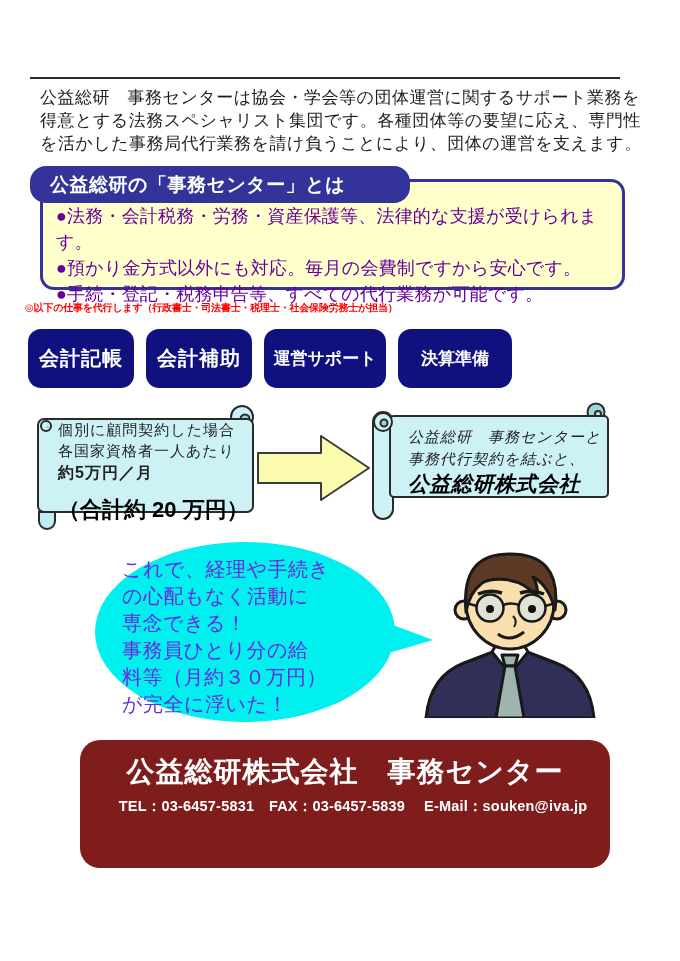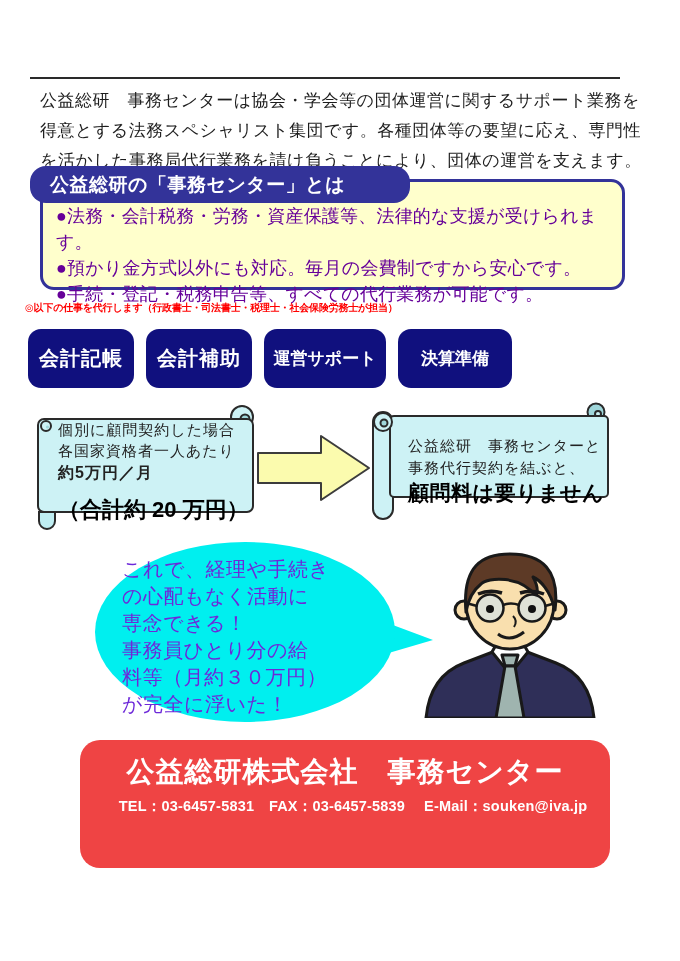--- a/index.html
+++ b/index.html
@@ -3,21 +3,21 @@
 <meta charset="utf-8">
 <style>
   html,body{margin:0;padding:0;background:#ffffff;}
   .page{
     position:relative;width:680px;height:961px;background:#ffffff;overflow:hidden;
     font-family:"Liberation Sans","DejaVu Sans",sans-serif;color:#1a1a1a;
   }
   .topline{position:absolute;left:30px;top:77px;width:590px;height:2px;background:#2a2a2a;}
   .intro{
     position:absolute;left:40px;top:86px;width:602px;
-    font-size:17px;line-height:30px;color:#1d1d1d;letter-spacing:.5px;
+    font-size:17px;line-height:23px;color:#1d1d1d;letter-spacing:.5px;
   }
   .banner{
     position:absolute;left:30px;top:166px;width:380px;height:37px;z-index:2;
     background:#333399;border-radius:16px;color:#ffffff;font-weight:bold;font-size:19px;
     line-height:37px;padding-left:20px;box-sizing:border-box;letter-spacing:.5px;
   }
   .about-box{
     position:absolute;left:40px;top:179px;width:585px;height:111px;z-index:1;
     background:#ffffcc;border:3px solid #333399;border-radius:14px;box-sizing:border-box;
   }
@@ -43,33 +43,33 @@
   .svc-btn:nth-child(4){width:114px;font-size:17px;letter-spacing:0;}
   .svc-btn:nth-child(5){width:100px;}
   .scroll-svg{position:absolute;}
   .before-text{
     position:absolute;left:58px;top:419px;z-index:2;color:#222;
     font-size:15px;line-height:21px;letter-spacing:1px;
   }
   .before-text .b3{font-weight:bold;font-size:16px;margin-top:1px;}
   .before-text .b4{font-weight:bold;font-size:22px;letter-spacing:0;margin-top:16px;color:#000;}
   .after-text{
-    position:absolute;left:408px;top:435px;z-index:2;color:#222;
-    font-size:15px;line-height:22px;letter-spacing:1px;
+    position:absolute;left:408px;top:426px;z-index:2;color:#222;
+    font-size:15px;line-height:22px;letter-spacing:1px;font-style:italic;
   }
   .after-text .a3{font-weight:bold;font-size:21px;letter-spacing:.5px;margin-top:3px;color:#000;}
   .bubble-svg{position:absolute;left:93px;top:540px;}
   .bubble-text{
     position:absolute;left:122px;top:556px;z-index:2;
     color:#6d28d9;font-size:20px;line-height:27px;letter-spacing:.5px;
   }
   .man-svg{position:absolute;left:412px;top:546px;}
   .footer-box{
     position:absolute;left:80px;top:740px;width:530px;height:128px;
-    background:#ef4444;border-radius:20px;color:#ffffff;text-align:center;box-sizing:border-box;
+    background:#7f1d1d;border-radius:20px;color:#ffffff;text-align:center;box-sizing:border-box;
     padding-top:13px;
   }
   .footer-company{font-size:28px;font-weight:bold;letter-spacing:1px;}
   .footer-address{font-size:17px;font-weight:bold;margin-top:8px;letter-spacing:.3px;}
   .footer-contact{font-size:14.5px;font-weight:bold;margin-top:6px;letter-spacing:.2px;margin-left:16px;}
 </style>
 </head>
 <body>
 
 <div class="page">
@@ -123,21 +123,21 @@
       <circle cx="228" cy="12" r="3" fill="#cdf2f5"></circle>
       <rect x="3" y="10" width="20" height="107" rx="10" fill="#cdf2f5"></rect>
       <rect x="20" y="14" width="218" height="81" rx="4" fill="#cdf2f5"></rect>
       <circle cx="13" cy="20" r="9" fill="#cdf2f5"></circle>
       <circle cx="14" cy="21" r="3.5" fill="#9fd6da"></circle>
     </g>
   </svg>
   <div class="after-text">
     <div>公益総研　事務センターと</div>
     <div>事務代行契約を結ぶと、</div>
-    <div class="a3">顧問料は要りません</div>
+    <div class="a3">公益総研株式会社</div>
   </div>
 
   <svg class="bubble-svg" width="350" height="190" viewBox="0 0 350 190">
     <polygon points="265,72 340,100 265,122" fill="#00efef"></polygon>
     <ellipse cx="152" cy="92" rx="150" ry="90" fill="#00efef"></ellipse>
   </svg>
   <div class="bubble-text">
     <div>これで、経理や手続き</div>
     <div>の心配もなく活動に</div>
     <div>専念できる！</div>

